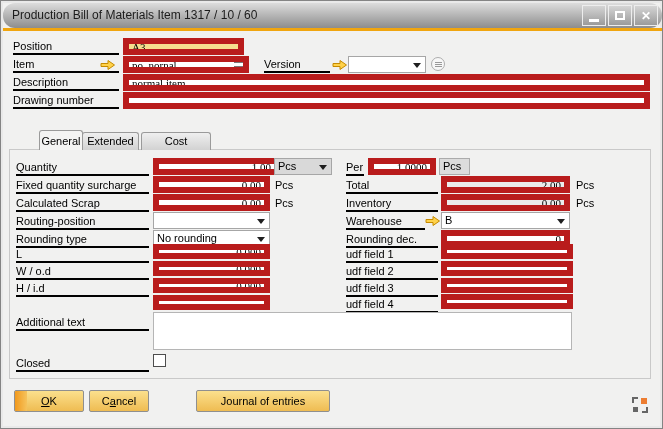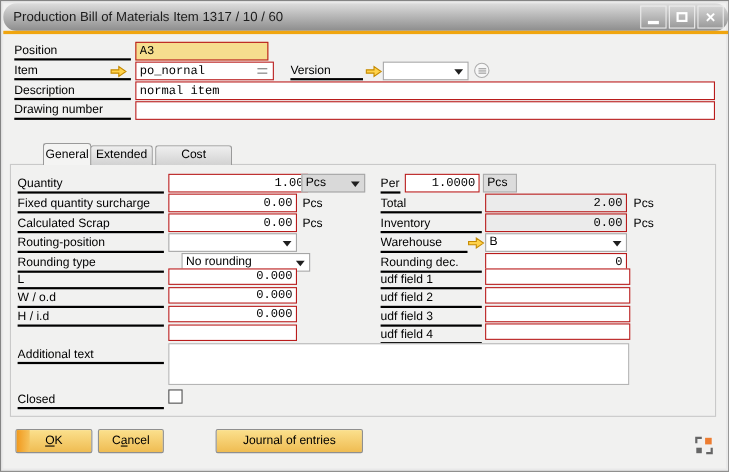--- a/index.html
+++ b/index.html
@@ -13,22 +13,22 @@
   .winbtn { width:24px; height:21px; border:1px solid #ededed; background:linear-gradient(#d4d4d4,#9b9b9b);
             display:flex; align-items:center; justify-content:center; cursor:default; }
   .g-min { width:10px; height:3px; background:#fff; margin-top:10px; }
   .g-max { width:10px; height:9px; border:2px solid #fff; }
   .g-close { color:#fff; font-size:12px; font-weight:bold; line-height:1; }
   .accent { position:absolute; left:2px; top:27px; width:659px; height:3px; background:#f0a50f; }
 
   .lbl { position:absolute; height:16px; font-size:11px; color:#000; line-height:15px;
          border-bottom:2px solid #000000; white-space:nowrap; overflow:hidden; }
   .unit { position:absolute; font-size:11px; color:#000; line-height:15px; }
-  .fld { position:absolute; height:17px; border:1px solid #b91c1c; background:#fff;
-         font-family:Liberation Mono, monospace; font-size:11px; color:#000; padding:0 3px; }
+  .fld { position:absolute; height:17px; border:6px solid #b91c1c; background:#fff;
+         font-family:Liberation Serif, serif; font-size:11px; color:#000; padding:0 3px; }
   .fld.num { text-align:right; }
   .fld.ro { background:#ebebeb; }
   .fld.hl { background:#f6de8e; }
   .combo { position:absolute; height:17px; border:1px solid #a6a6a6; background:#fff;
            font-size:11px; line-height:15px; padding:0 16px 0 3px; white-space:nowrap; }
   .combo.gray { background:#d9d9d9; }
   .arr { position:absolute; right:4px; top:6px; width:0; height:0;
          border-left:4px solid transparent; border-right:4px solid transparent; border-top:5px solid #1f1f1f; }
   .unitbox { position:absolute; height:17px; border:1px solid #ababab; background:#dcdcdc;
              font-size:11px; line-height:15px; padding:0 3px; }
@@ -129,21 +129,21 @@
   <input class="fld num z3" style="left: 152px; top: 193px; width: 117px;" value="0.00">
   <span class="unit z3" style="left:274px;top:195px;">Pcs</span>
 
   <div class="lbl z3" style="left:15px;top:213px;width:133px;">Routing-position</div>
   <div class="combo z3" style="left:152px;top:211px;width:117px;">
     <span></span>
     <span class="arr"></span>
   </div>
 
   <div class="lbl z3" style="left:15px;top:231px;width:133px;">Rounding type</div>
-  <div class="combo z3" style="left:152px;top:229px;width:117px;margin-left:12px;">
+  <div class="combo z3" style="left:152px;top:229px;width:117px;">
     <span>No rounding</span>
     <span class="arr"></span>
   </div>
 
   <div class="lbl z3" style="left:15px;top:246px;width:133px;">L</div>
   <input class="fld num z3" style="left: 152px; top: 243px; width: 117px; height: 15px;" value="0.000">
 
   <div class="lbl z3" style="left:15px;top:263px;width:133px;">W / o.d</div>
   <input class="fld num z3" style="left: 152px; top: 260px; width: 117px; height: 15px;" value="0.000">
 

